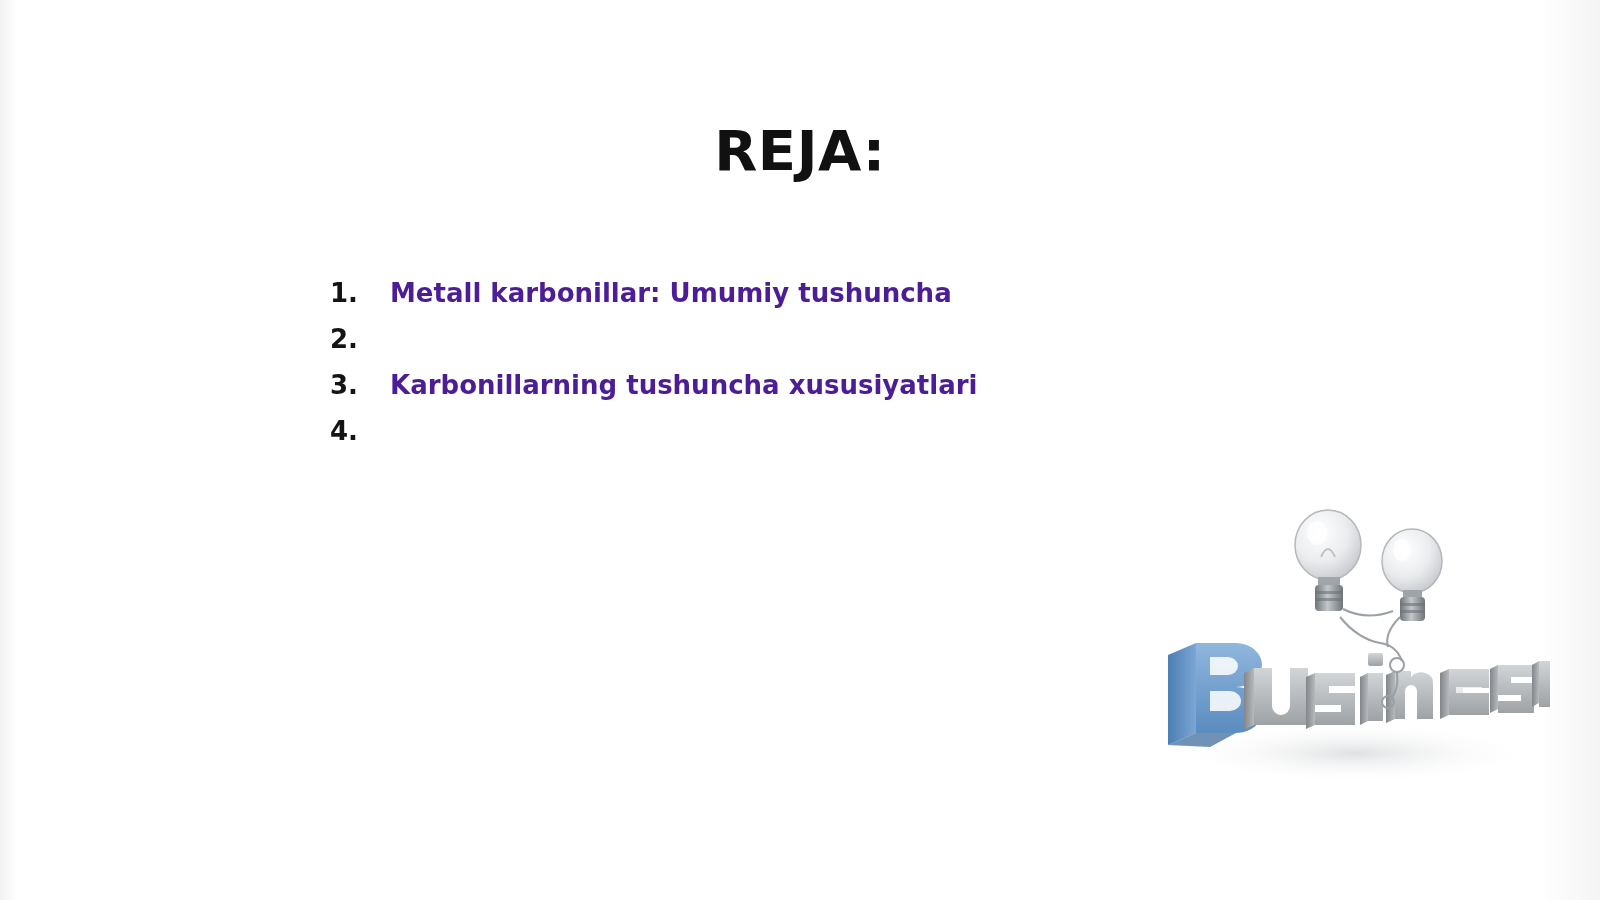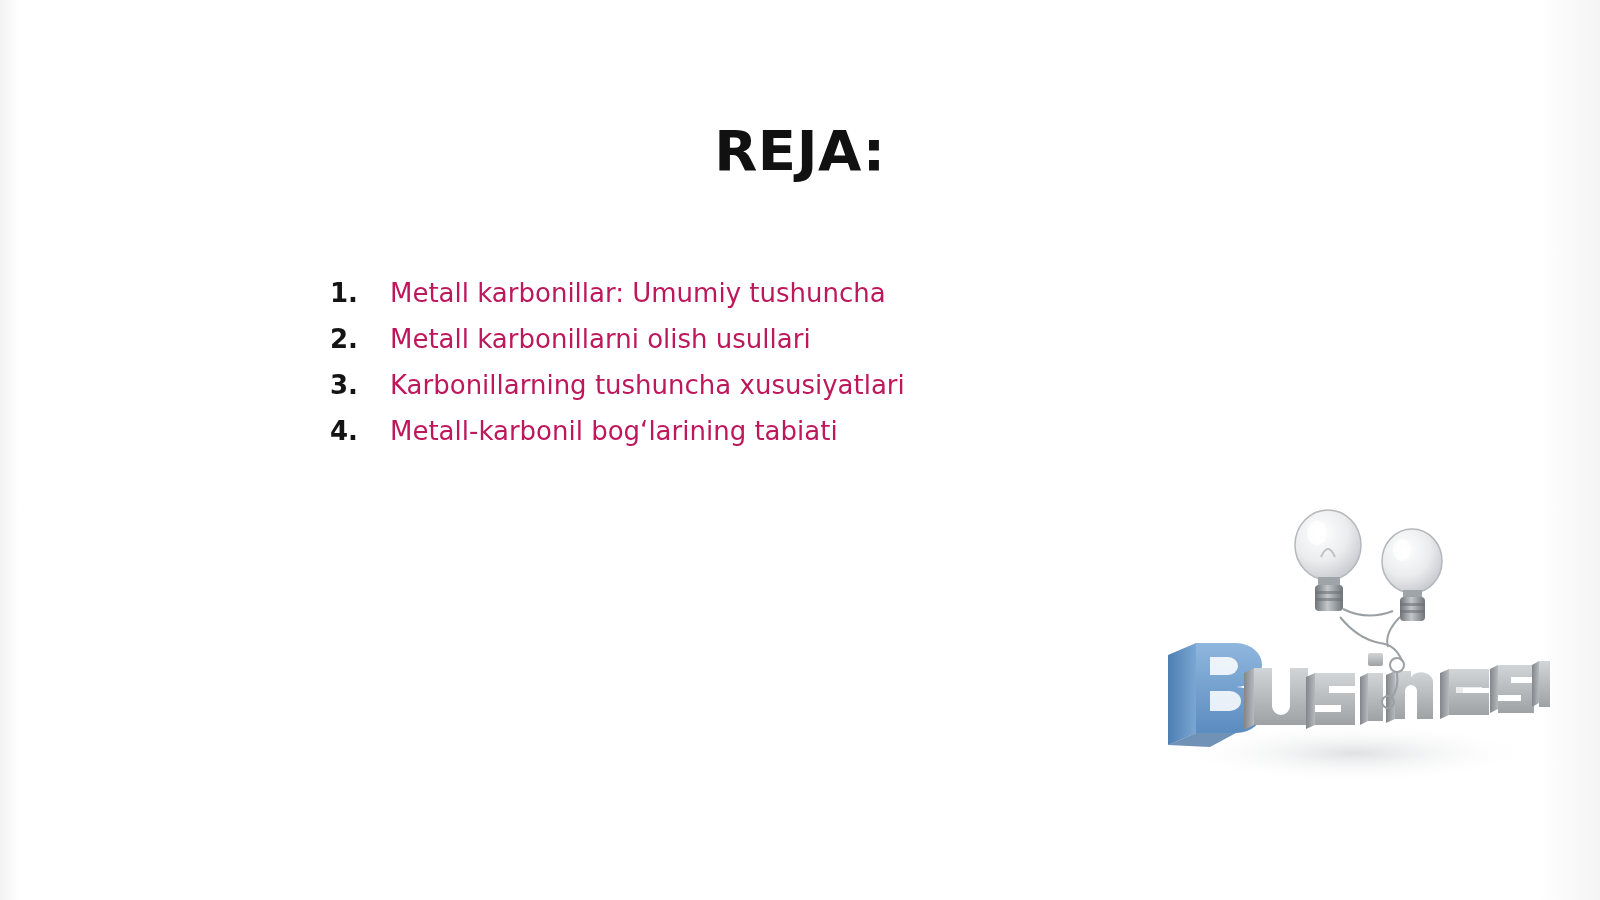--- a/index.html
+++ b/index.html
@@ -68,23 +68,23 @@
     width: 60px;
     flex: 0 0 60px;
     font-family: "DejaVu Sans", sans-serif;
     font-weight: bold;
     font-size: 26px;
     color: #141414;
   }
 
   .plan-text {
     font-family: "DejaVu Sans", sans-serif;
-    font-weight: normal;
+    font-weight: bold;
     font-size: 26px;
-    color: #be185d;
+    color: #4c1d95;
     white-space: nowrap;
   }
 
   
   .business-art {
     position: absolute;
     left: 1150px;
     top: 505px;
     width: 400px;
     height: 290px;
@@ -105,31 +105,29 @@
 
   <div class="plan-list">
 
     <div class="plan-item">
       <span class="plan-num">1.</span>
       <span class="plan-text">Metall karbonillar: Umumiy tushuncha</span>
     </div>
 
     <div class="plan-item">
       <span class="plan-num">2.</span>
-      <span class="plan-text">Metall karbonillarni olish usullari</span>
     </div>
 
     <div class="plan-item">
       <span class="plan-num">3.</span>
       <span class="plan-text">Karbonillarning tushuncha xususiyatlari</span>
     </div>
 
     <div class="plan-item">
       <span class="plan-num">4.</span>
-      <span class="plan-text">Metall-karbonil bog‘larining tabiati</span>
     </div>
 
   </div>
 
   <div class="business-art">
     <svg width="400" height="290" viewBox="0 0 400 290" xmlns="http://www.w3.org/2000/svg" aria-hidden="true">
       <defs>
         <linearGradient id="gBlue" x1="0" y1="0" x2="0" y2="1">
           <stop offset="0%" stop-color="#8fb6dd"></stop>
           <stop offset="100%" stop-color="#5b8cc0"></stop>

